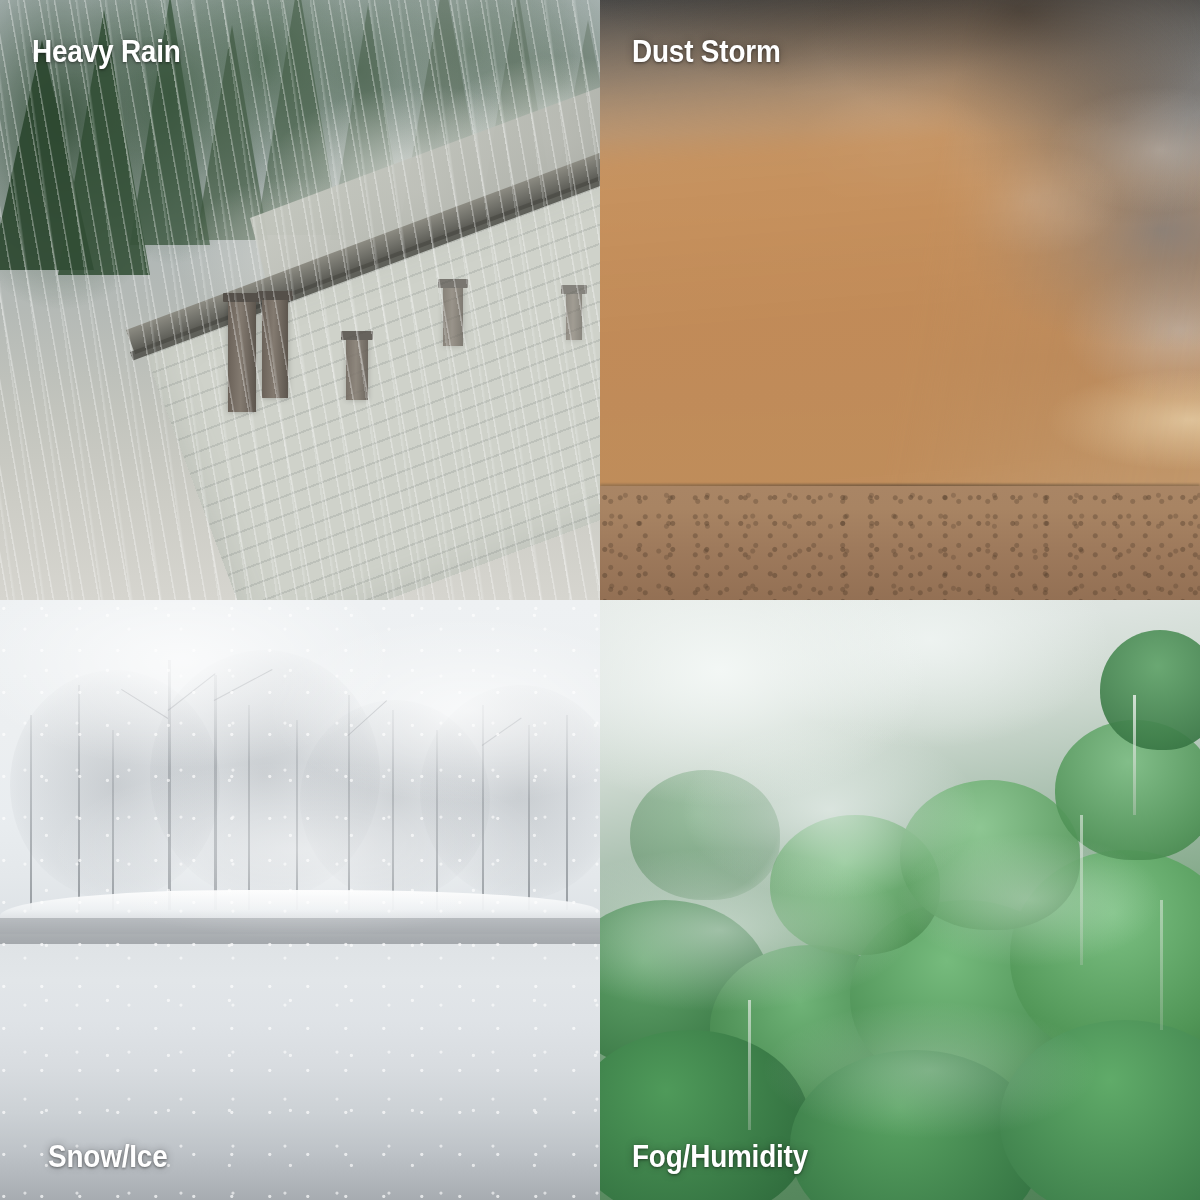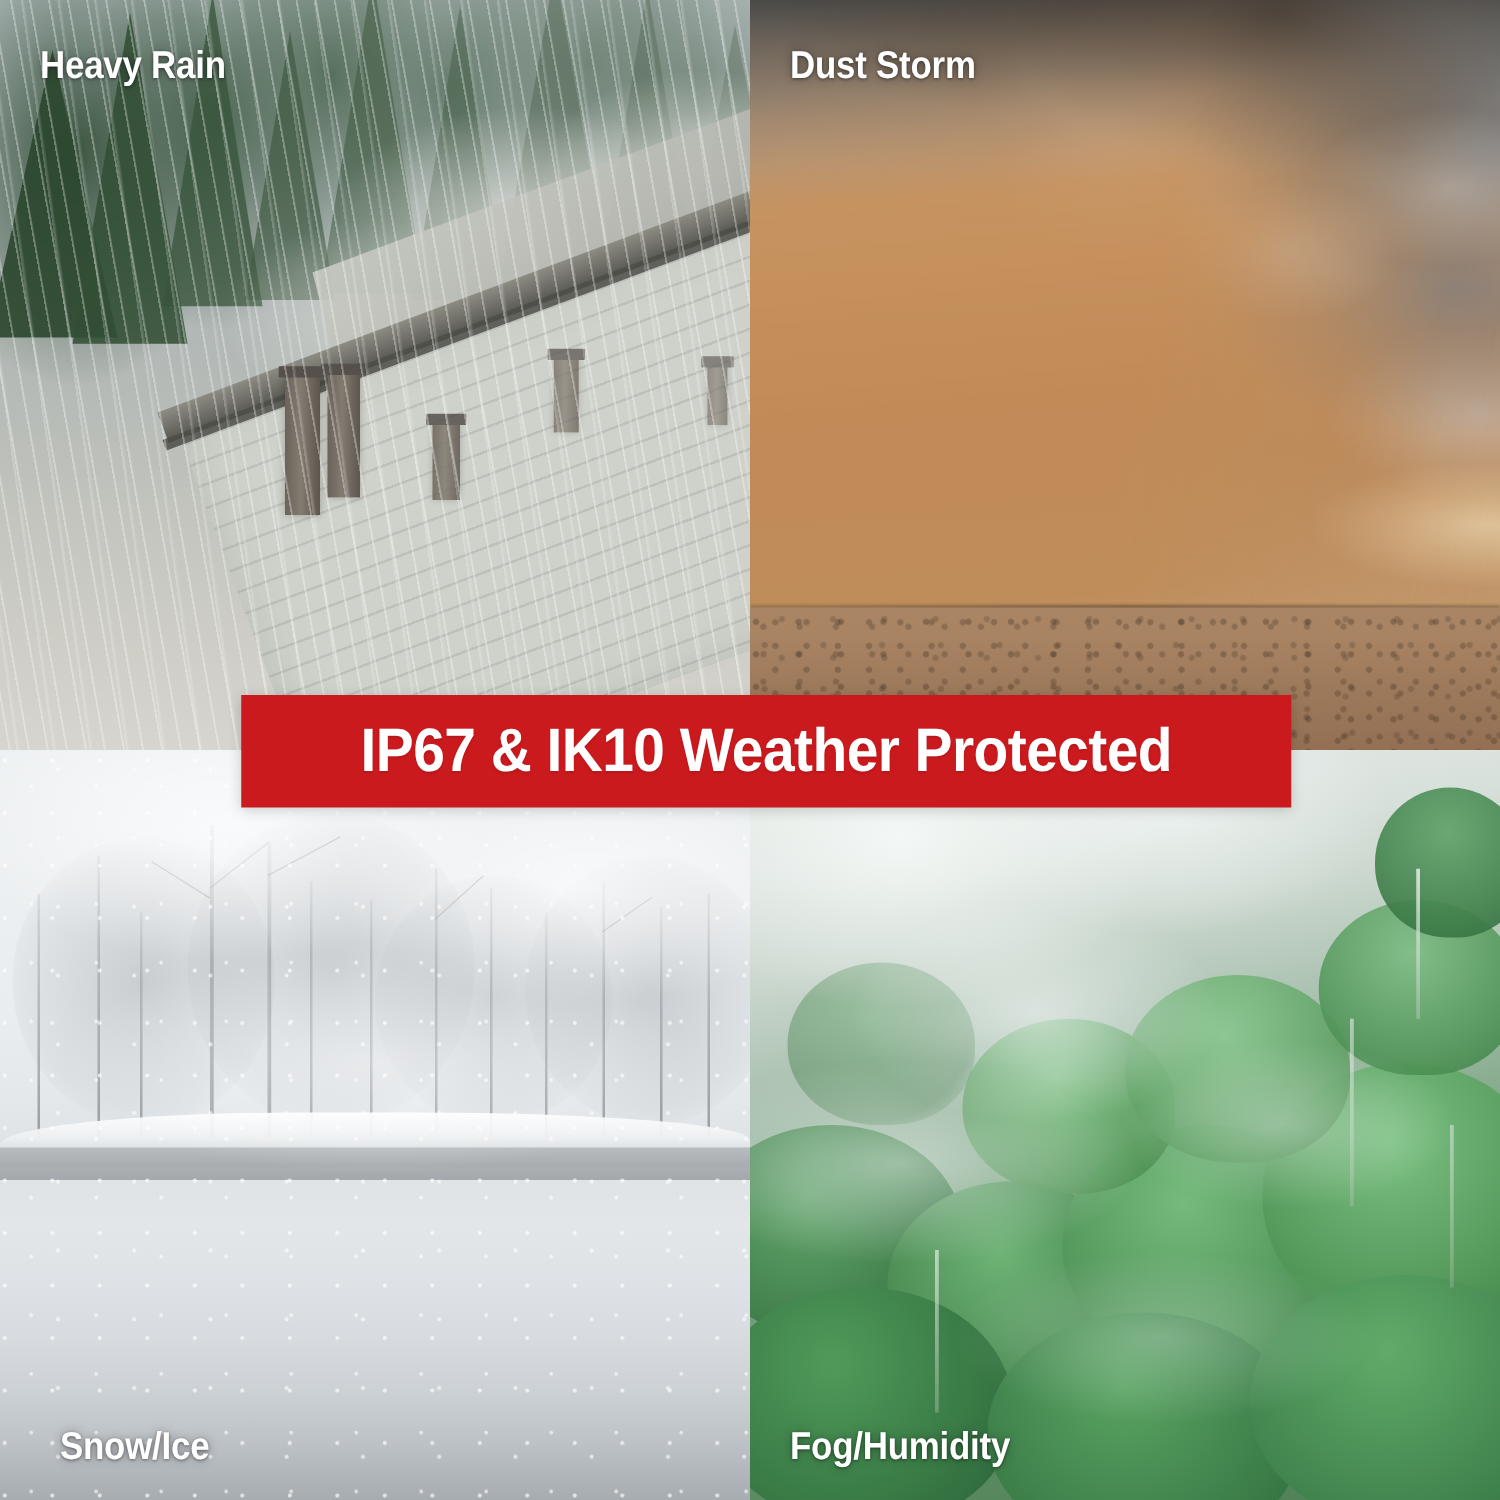--- a/index.html
+++ b/index.html
@@ -437,17 +437,14 @@
     </div>
 
     <div class="layer br-fog"></div>
   </div>
 
   <div class="quad-label label-tl">Heavy Rain</div>
   <div class="quad-label label-tr">Dust Storm</div>
   <div class="quad-label label-bl">Snow/Ice</div>
   <div class="quad-label label-br">Fog/Humidity</div>
 
-  <div id="banner">
-    <span id="banner-text">IP67 &amp; IK10 Weather Protected</span>
-  </div>
 
 </div>
 
 </body></html>

